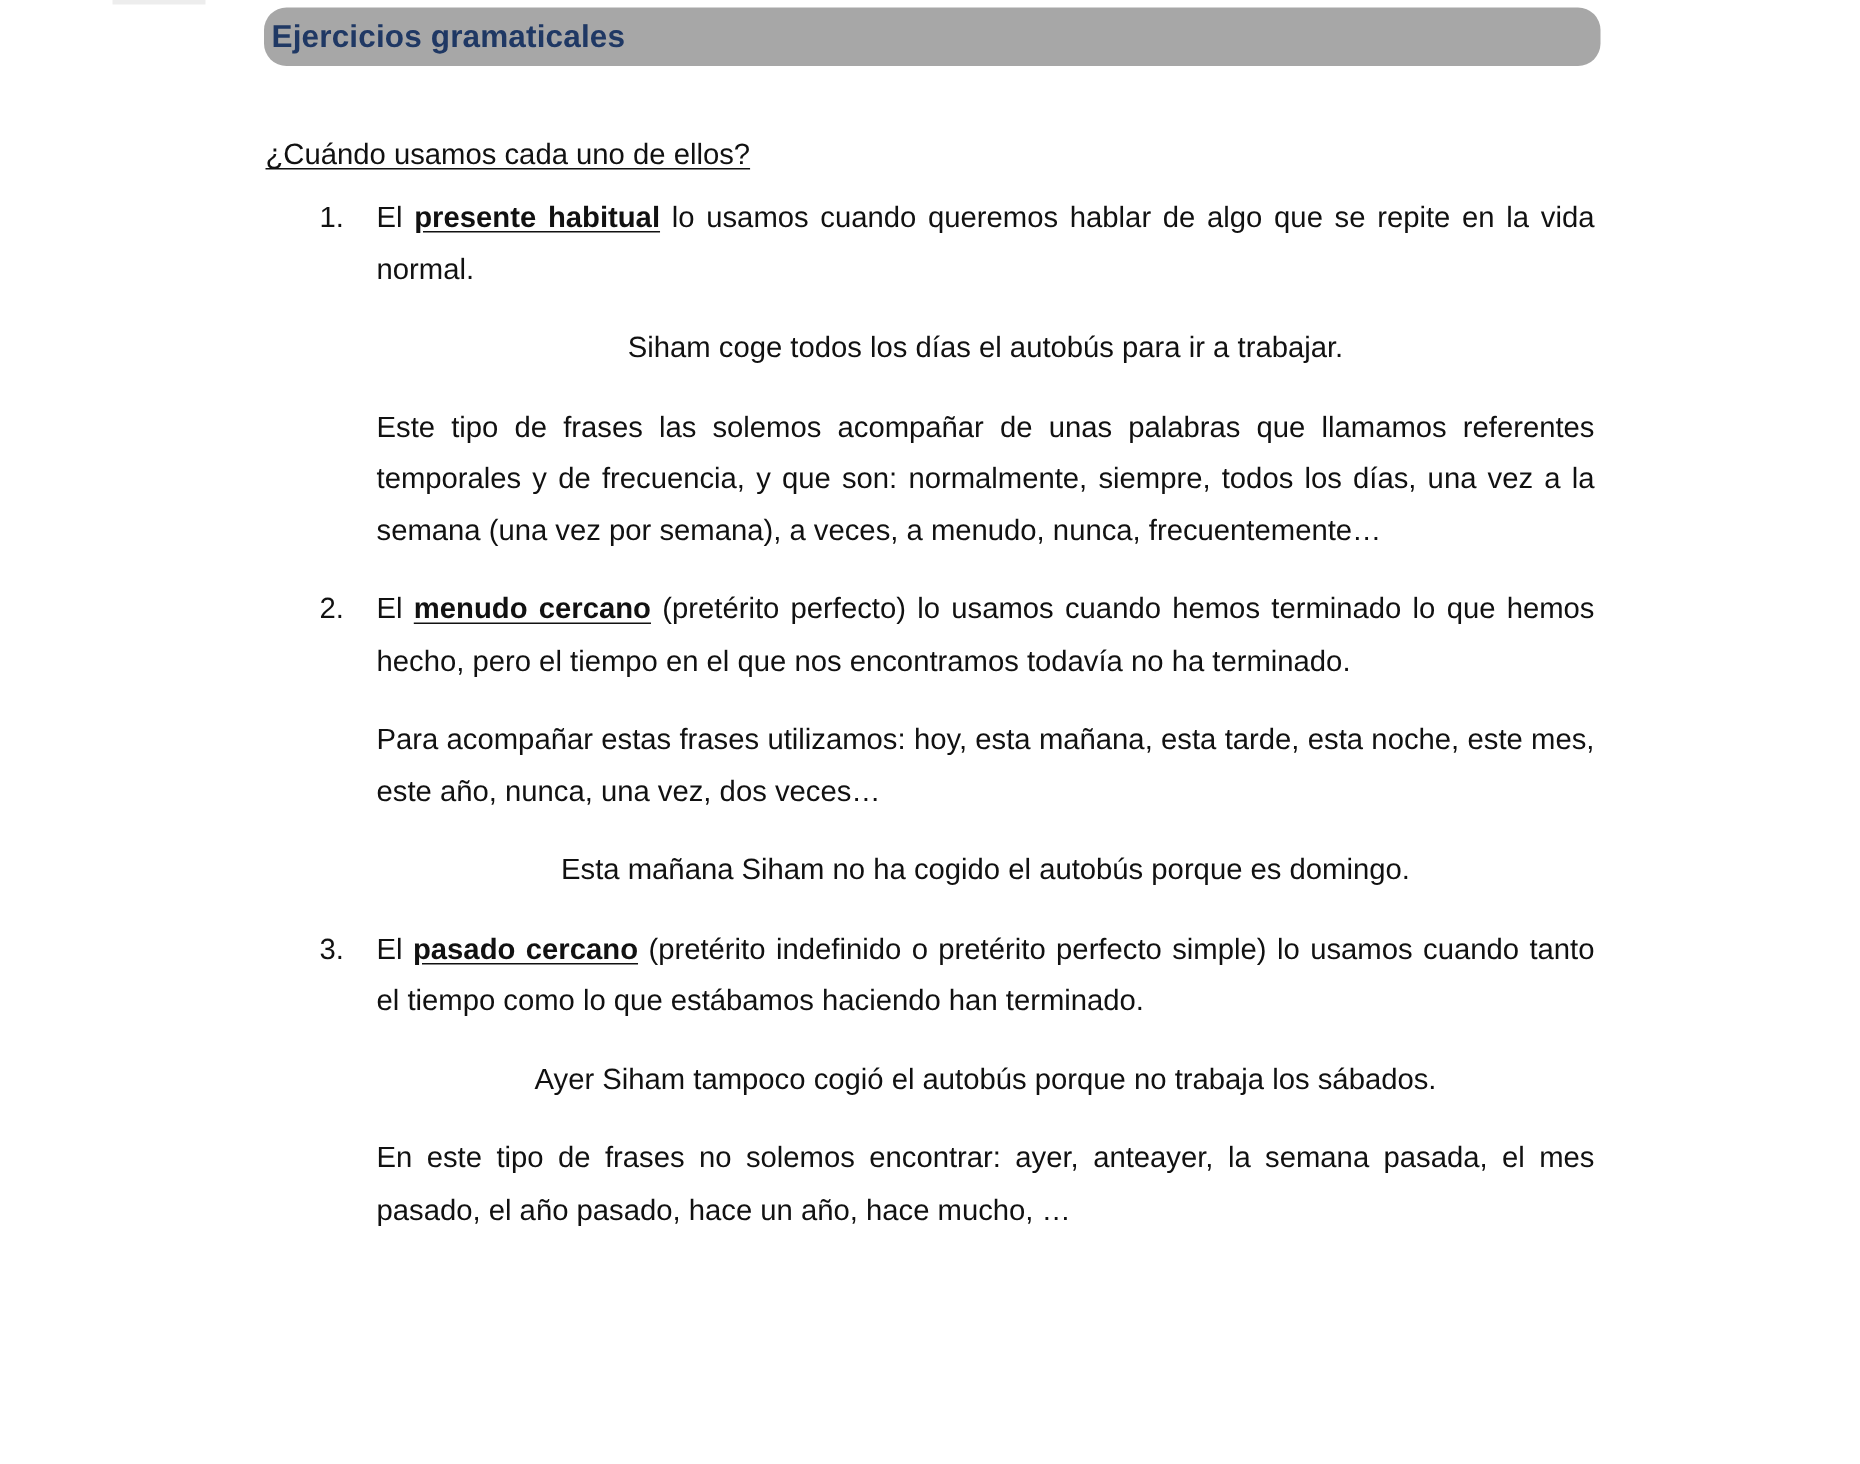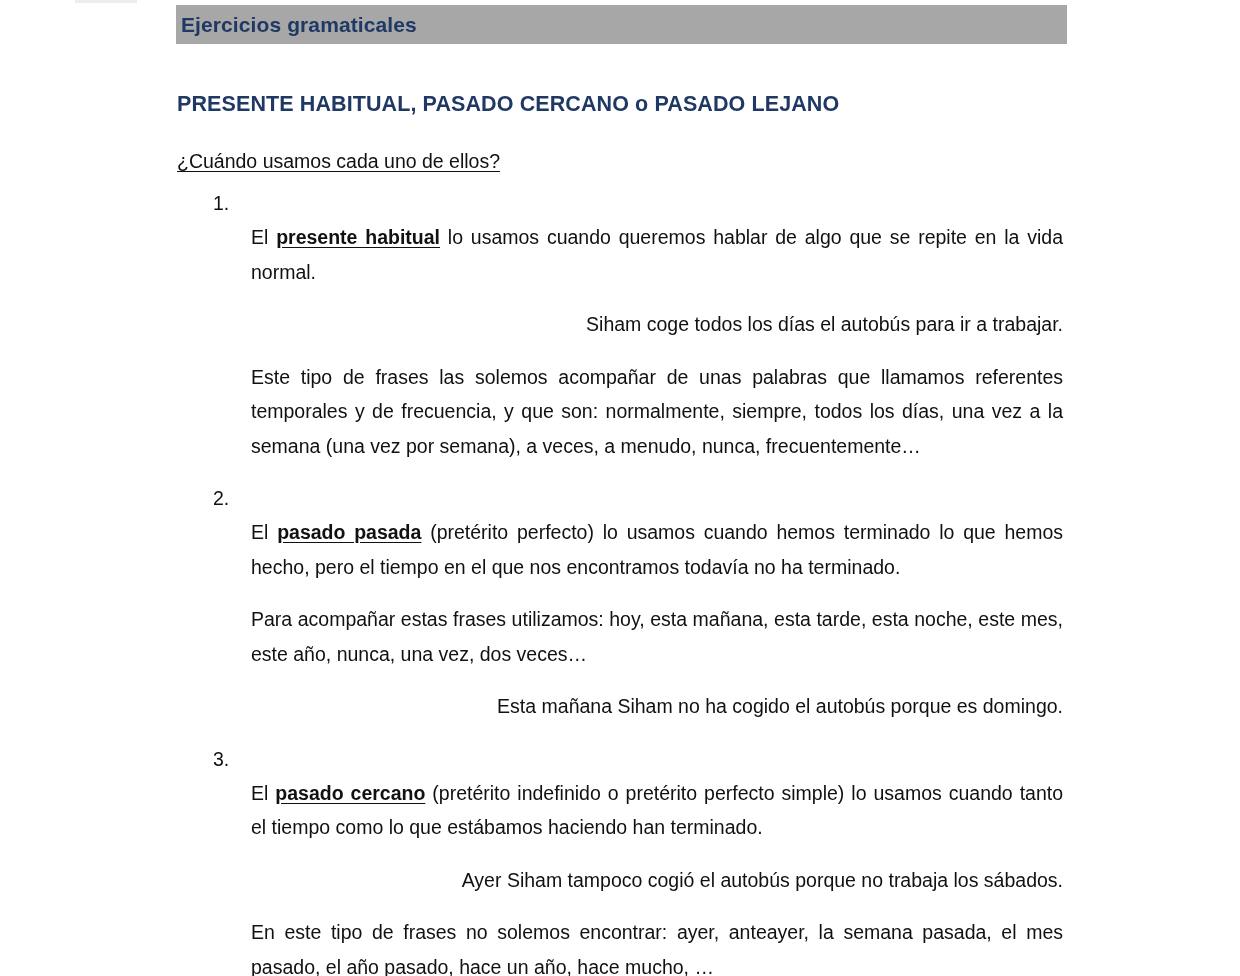--- a/index.html
+++ b/index.html
@@ -21,20 +21,21 @@
   }
 
   .header-bar {
     position: absolute;
     left: 176px; top: 5px;
     width: 891px; height: 39px;
     background: var(--bar-gray, #a7a7a7);
     display: flex;
     align-items: center;
     padding-left: 5px;
+    border-radius: 15px;
   }
   .header-bar .bar-title {
     font-size: 21px;
     font-weight: bold;
     color: var(--navy, #1f3864);
     letter-spacing: 0.1px;
   }
 
   .content {
     position: absolute;
@@ -63,67 +64,66 @@
   .list-item {
     display: grid;
     grid-template-columns: 38px 1fr;
     padding-left: 36px;
   }
   .item-number {
     font-size: 19.5px;
     line-height: 34.5px;
     color: #111111;
   }
-  .item-body { min-width: 0; margin-top: 34px; }
+  .item-body { min-width: 0; }
 
   .para {
     font-size: 19.5px;
     line-height: 34.5px;
     text-align: justify;
     margin-bottom: 18px;
     color: #111111;
   }
-  .para.example { text-align: right; }
+  .para.example { text-align: center; }
 
   .term {
     font-weight: bold;
     text-decoration: underline;
     text-underline-offset: 3px;
   }
 </style>
 </head>
 <body style="--navy: #1f3864; --bar-gray: #a7a7a7;">
 
 <div class="scan-artifact"></div>
 
 <div class="header-bar">
   <span class="bar-title">Ejercicios gramaticales</span>
 </div>
 
 <div class="content">
 
-  <div class="doc-heading">PRESENTE HABITUAL, PASADO CERCANO o PASADO LEJANO</div>
 
   <div class="doc-subtitle">¿Cuándo usamos cada uno de ellos?</div>
 
   <div class="num-list">
 
     <div class="list-item">
       <div class="item-number">1.</div>
       <div class="item-body">
         <p class="para"><span>El </span><span class="term">presente habitual</span><span> lo usamos cuando queremos hablar de algo que se repite en la vida normal.</span></p>
         <p class="para example">Siham coge todos los días el autobús para ir a trabajar.</p>
         <p class="para">Este tipo de frases las solemos acompañar de unas palabras que llamamos referentes temporales y de frecuencia, y que son: normalmente, siempre, todos los días, una vez a la semana (una vez por semana), a veces, a menudo, nunca, frecuentemente…</p>
       </div>
     </div>
 
     <div class="list-item">
       <div class="item-number">2.</div>
       <div class="item-body">
-        <p class="para"><span>El </span><span class="term">pasado pasada</span><span> (pretérito perfecto) lo usamos cuando hemos terminado lo que hemos hecho, pero el tiempo en el que nos encontramos todavía no ha terminado.</span></p>
+        <p class="para"><span>El </span><span class="term">menudo cercano</span><span> (pretérito perfecto) lo usamos cuando hemos terminado lo que hemos hecho, pero el tiempo en el que nos encontramos todavía no ha terminado.</span></p>
         <p class="para">Para acompañar estas frases utilizamos: hoy, esta mañana, esta tarde, esta noche, este mes, este año, nunca, una vez, dos veces…</p>
         <p class="para example">Esta mañana Siham no ha cogido el autobús porque es domingo.</p>
       </div>
     </div>
 
     <div class="list-item">
       <div class="item-number">3.</div>
       <div class="item-body">
         <p class="para"><span>El </span><span class="term">pasado cercano</span><span> (pretérito indefinido o pretérito perfecto simple) lo usamos cuando tanto el tiempo como lo que estábamos haciendo han terminado.</span></p>
         <p class="para example">Ayer Siham tampoco cogió el autobús porque no trabaja los sábados.</p>

